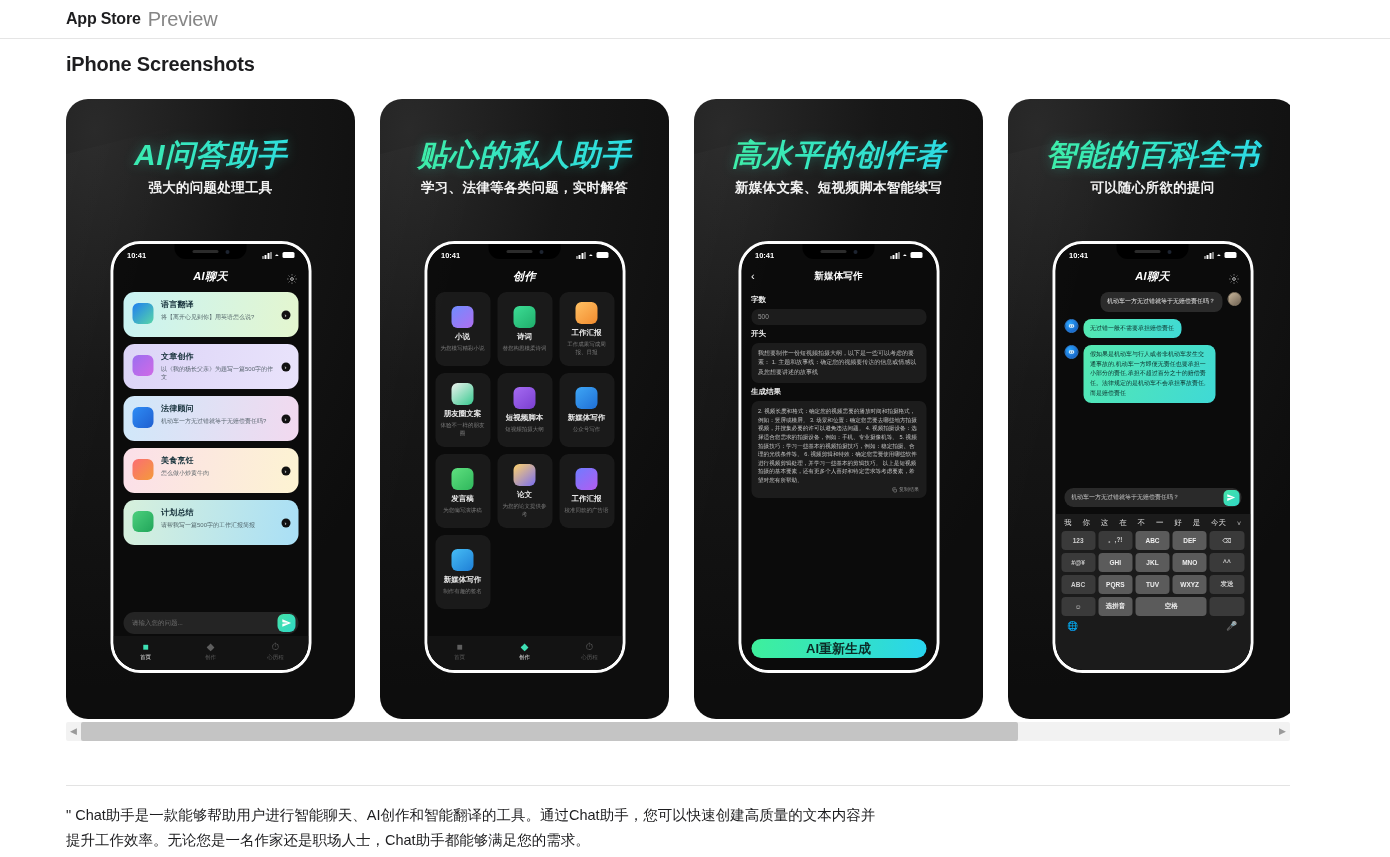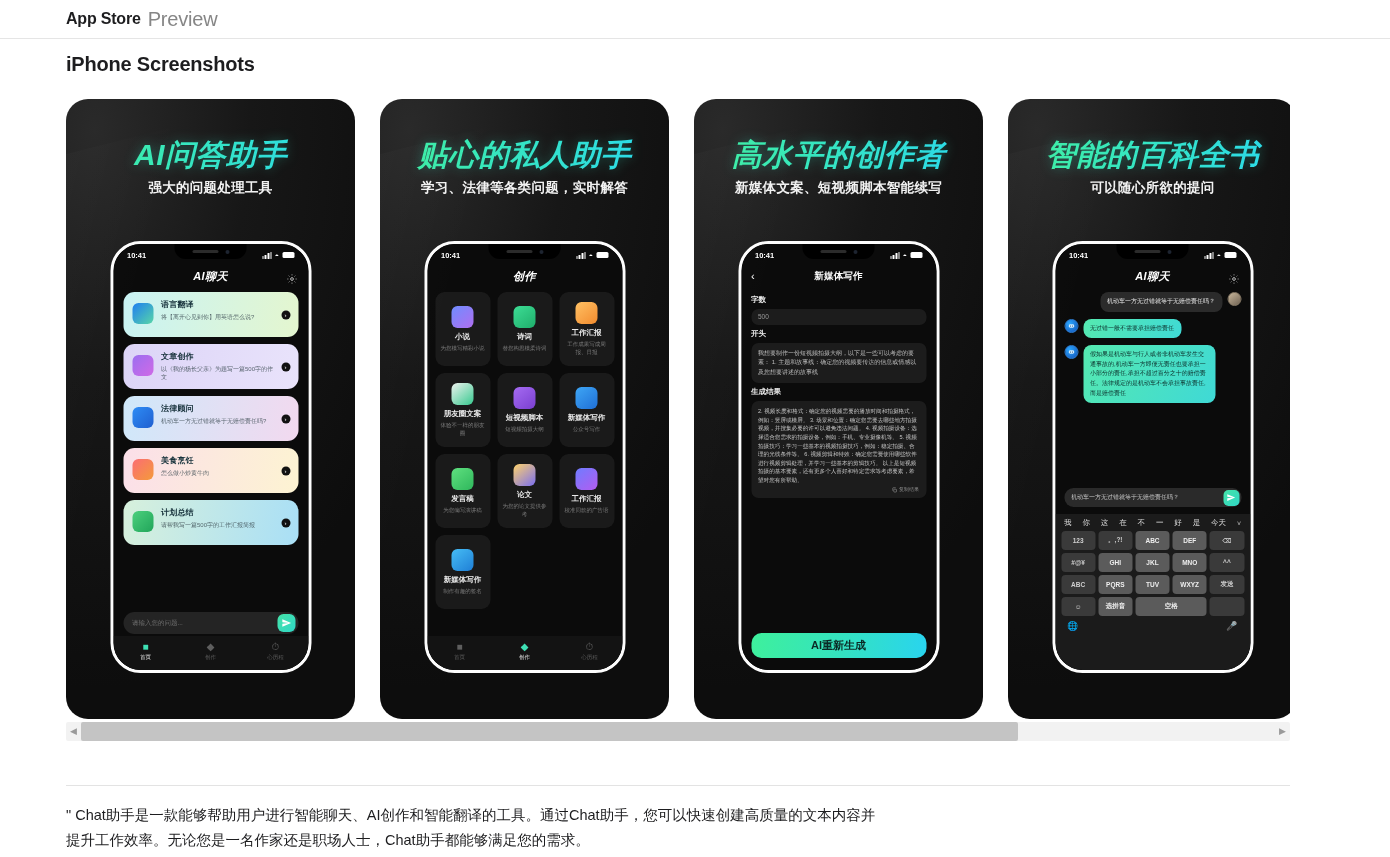--- a/index.html
+++ b/index.html
@@ -188,25 +188,25 @@
   .form .result{
     background:#1c1c1c; border-radius:7px;
     padding:6px 7px 13px; font-size:5.6px; color:#c5c5c5; line-height:1.55;
     position:relative;
   }
   .form .copy{
     position:absolute; right:7px; bottom:4px;
     font-size:5px; color:#8d8d8d; display:flex; align-items:center; gap:2px;
   }
   .regen{
-    position:absolute; left:10px; right:10px; bottom:12px; height:25px;
+    position:absolute; left:10px; right:10px; bottom:12px; height:19px;
     border-radius:10px;
     background:linear-gradient(96deg,#3ef09c 0%,#34e3bf 50%,#29d4ef 100%);
     display:flex; align-items:center; justify-content:center;
-    color:#0b2b26; font-size:11px; font-weight:700;text-align:center;
+    color:#0b2b26; font-size:13px; font-weight:700;text-align:center;
   }
 
   
   .chat{ padding:4px 9px 0 9px; display:flex; flex-direction:column; gap:7px;}
   .row{ display:flex; gap:5px; align-items:flex-start; }
   .row.me{ justify-content:flex-end; }
   .avatar{
     width:14px; height:14px; border-radius:50%; flex:0 0 auto;
     background:radial-gradient(circle at 35% 30%,#2aa7ff,#1352b8);
     border:1px solid #2d7fd6;

